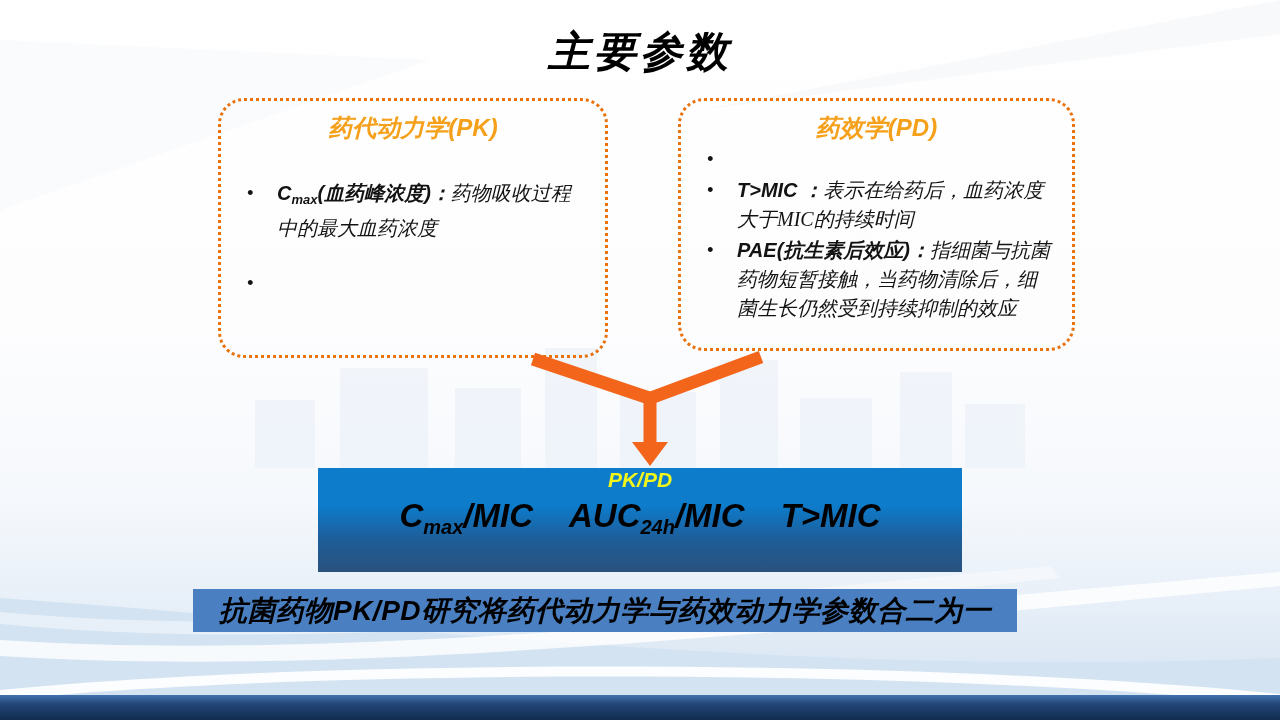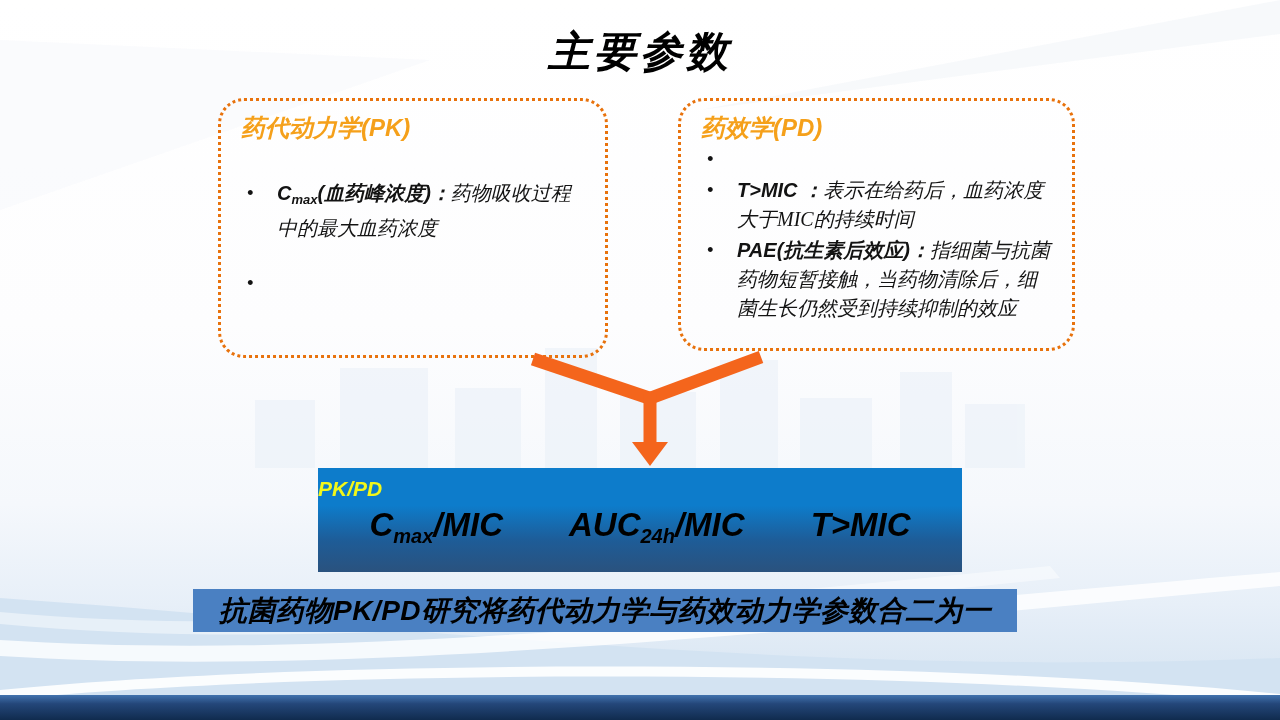--- a/index.html
+++ b/index.html
@@ -15,40 +15,40 @@
     position:absolute; top:24px; left:0; width:1280px; text-align:center;
     font-family:"Liberation Serif","DejaVu Serif",serif;
     font-size:42px; font-weight:bold; color:#000; letter-spacing:4px;
   }
   .dotted-box {
     position:absolute; border:3px dotted #E8720C; border-radius:26px;
     padding:12px 20px 10px 20px; background:transparent;
   }
   .pk-box { left:218px; top:98px; width:390px; height:260px; }
   .pd-box { left:678px; top:98px; width:397px; height:253px; }
-  .box-header { font-size:24px; font-weight:bold; color:#F5A01A; line-height:30px; }
+  .box-header { font-size:24px; font-weight:bold; color:#F5A01A; line-height:30px;text-align:center; }
   .bullet { display:flex; font-size:20px; line-height:29px; color:#131313; }
   .bullet .marker { width:36px; padding-left:6px; font-size:18px; color:#131313; }
   .bullet .content { flex:1; }
   .term { font-weight:bold; }
   .desc { font-weight:normal; font-family:"Liberation Serif","DejaVu Serif",serif; }
   sub.sm { font-weight:bold; font-size:13px; vertical-align:-4px; }
   .pk-box .bullet.b1 { margin-top:36px; }
   .pk-box .bullet.b2 { margin-top:26px; }
   .pd-box .bullet { margin-top:2px; }
   svg.arrow-layer { position:absolute; left:480px; top:350px; width:340px; height:122px; }
   .pkpd-box {
     position:absolute; left:318px; top:468px; width:644px; height:104px;
     background:linear-gradient(180deg,#0D7CCB 0%,#0D7CCB 36%,#1E5C97 70%,#2A527E 100%);
   }
   .pkpd-label {
-    text-align:left; color:#F2F719; font-weight:bold; font-size:21px; padding-top:9px;
+    text-align:center; color:#F2F719; font-weight:bold; font-size:21px; 
   }
   .pkpd-formulas {
-    display:flex; justify-content:center; gap:66px; margin-top:5px;
+    display:flex; justify-content:center; gap:36px; margin-top:5px;
     font-size:33px; font-weight:bold; color:#000;
   }
   .pkpd-formulas sub.sm { font-size:20px; vertical-align:-7px; }
   .banner {
     position:absolute; left:193px; top:589px; width:824px; height:43px;
     background:#4A80C2; color:#000; font-weight:bold; font-size:28px;
     text-align:center; line-height:44px; white-space:nowrap; letter-spacing:0.5px;
   }
 </style>
 </head>

